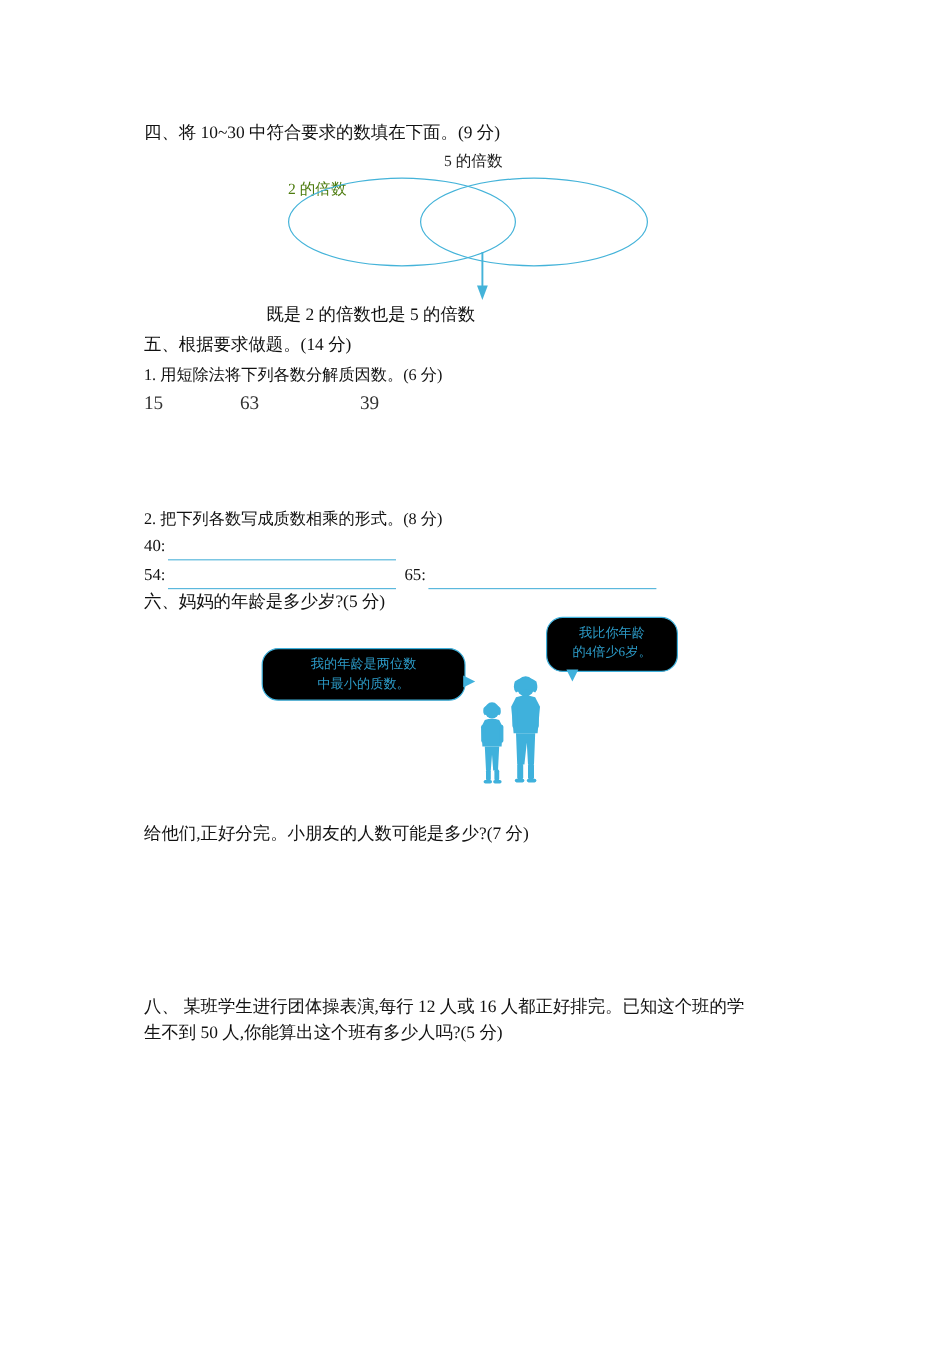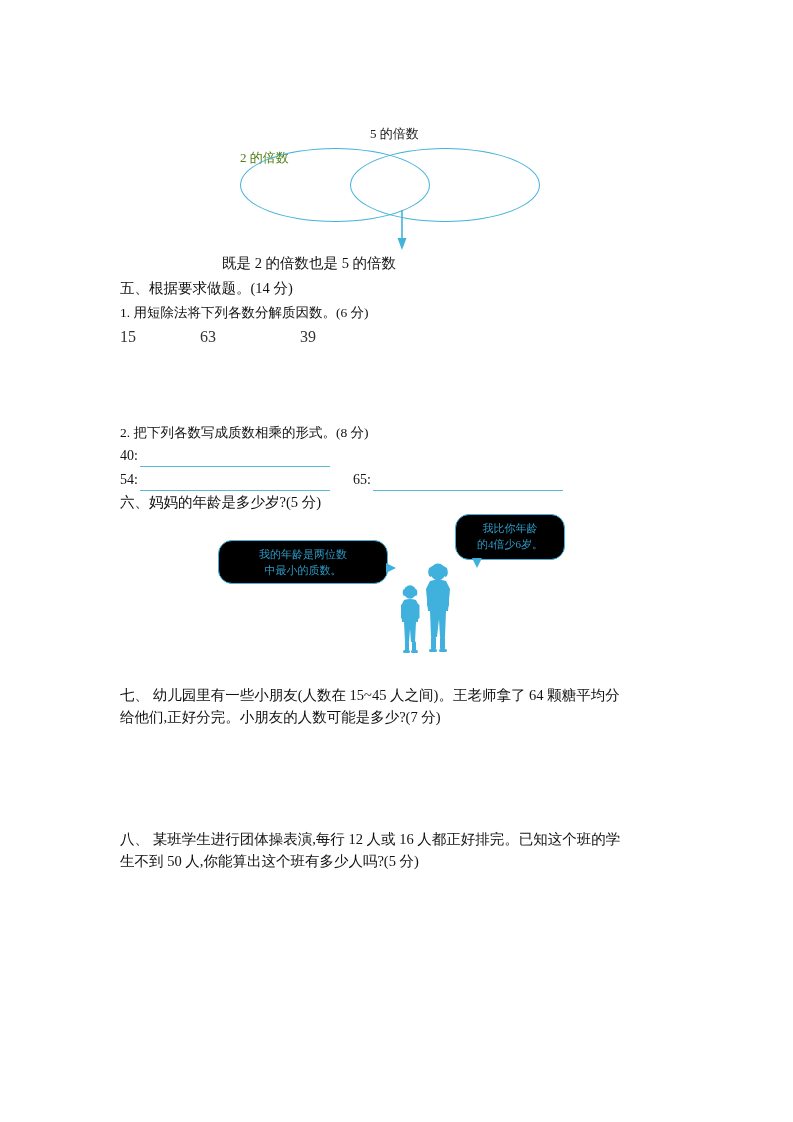--- a/index.html
+++ b/index.html
@@ -142,20 +142,21 @@
 
   
   #sec8 { left: 120px; top: 828px; width: 560px; }
   #sec8 p { margin: 0; }
 </style>
 </head>
 <body>
 
 <div class="page">
 
+  <div class="block q-head" id="sec4">四、将 10~30 中符合要求的数填在下面。(9 分)</div>
 
   <div class="block" id="venn-labels">
     <span id="venn-label-2" class="small-label">2 的倍数</span>
     <span id="venn-label-5" class="small-label">5 的倍数</span>
   </div>
 
   <div id="venn-wrap">
     <div class="ellipse" id="ell-left"></div>
     <div class="ellipse" id="ell-right"></div>
   </div>
@@ -184,21 +185,21 @@
       <div class="fill-item" style="left:0px;">
         <span class="lbl">40:</span>
         <span class="line"></span>
       </div>
     </div>
     <div class="fill-row" style="top:24px;">
       <div class="fill-item" style="left:0px;">
         <span class="lbl">54:</span>
         <span class="line"></span>
       </div>
-      <div class="fill-item" style="left:233px;align-items:flex-end;">
+      <div class="fill-item" style="left:217px;align-items:flex-end;">
         <span class="lbl">65:</span>
         <span class="line"></span>
       </div>
     </div>
   </div>
 
   <div class="block q-head" id="sec6">六、妈妈的年龄是多少岁?(5 分)</div>
 
   <div id="figure-area">
     <div class="bubble" id="bubble-child" style="white-space: pre-line;">我的年龄是两位数
@@ -231,21 +232,20 @@
         <path d="M16 60 h12 l-1 20 h-4 l-1 -13 -1 13 h-4 z"></path>
         <rect x="17" y="79" width="4" height="10" rx="1.8"></rect>
         <rect x="24" y="79" width="4" height="10" rx="1.8"></rect>
         <rect x="15" y="88" width="7" height="3" rx="1.5"></rect>
         <rect x="23" y="88" width="7" height="3" rx="1.5"></rect>
       </g>
     </svg>
   </div>
 
   <div class="block" id="sec7">
-    <p>七、 幼儿园里有一些小朋友(人数在 15~45 人之间)。王老师拿了 64 颗糖平均分</p>
     <p>给他们,正好分完。小朋友的人数可能是多少?(7 分)</p>
   </div>
 
   <div class="block" id="sec8">
     <p>八、 某班学生进行团体操表演,每行 12 人或 16 人都正好排完。已知这个班的学</p>
     <p>生不到 50 人,你能算出这个班有多少人吗?(5 分)</p>
   </div>
 
 </div>
 

